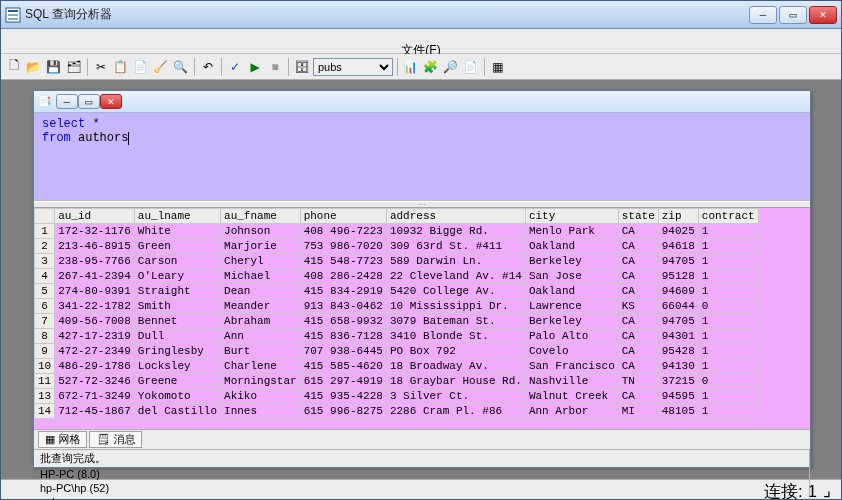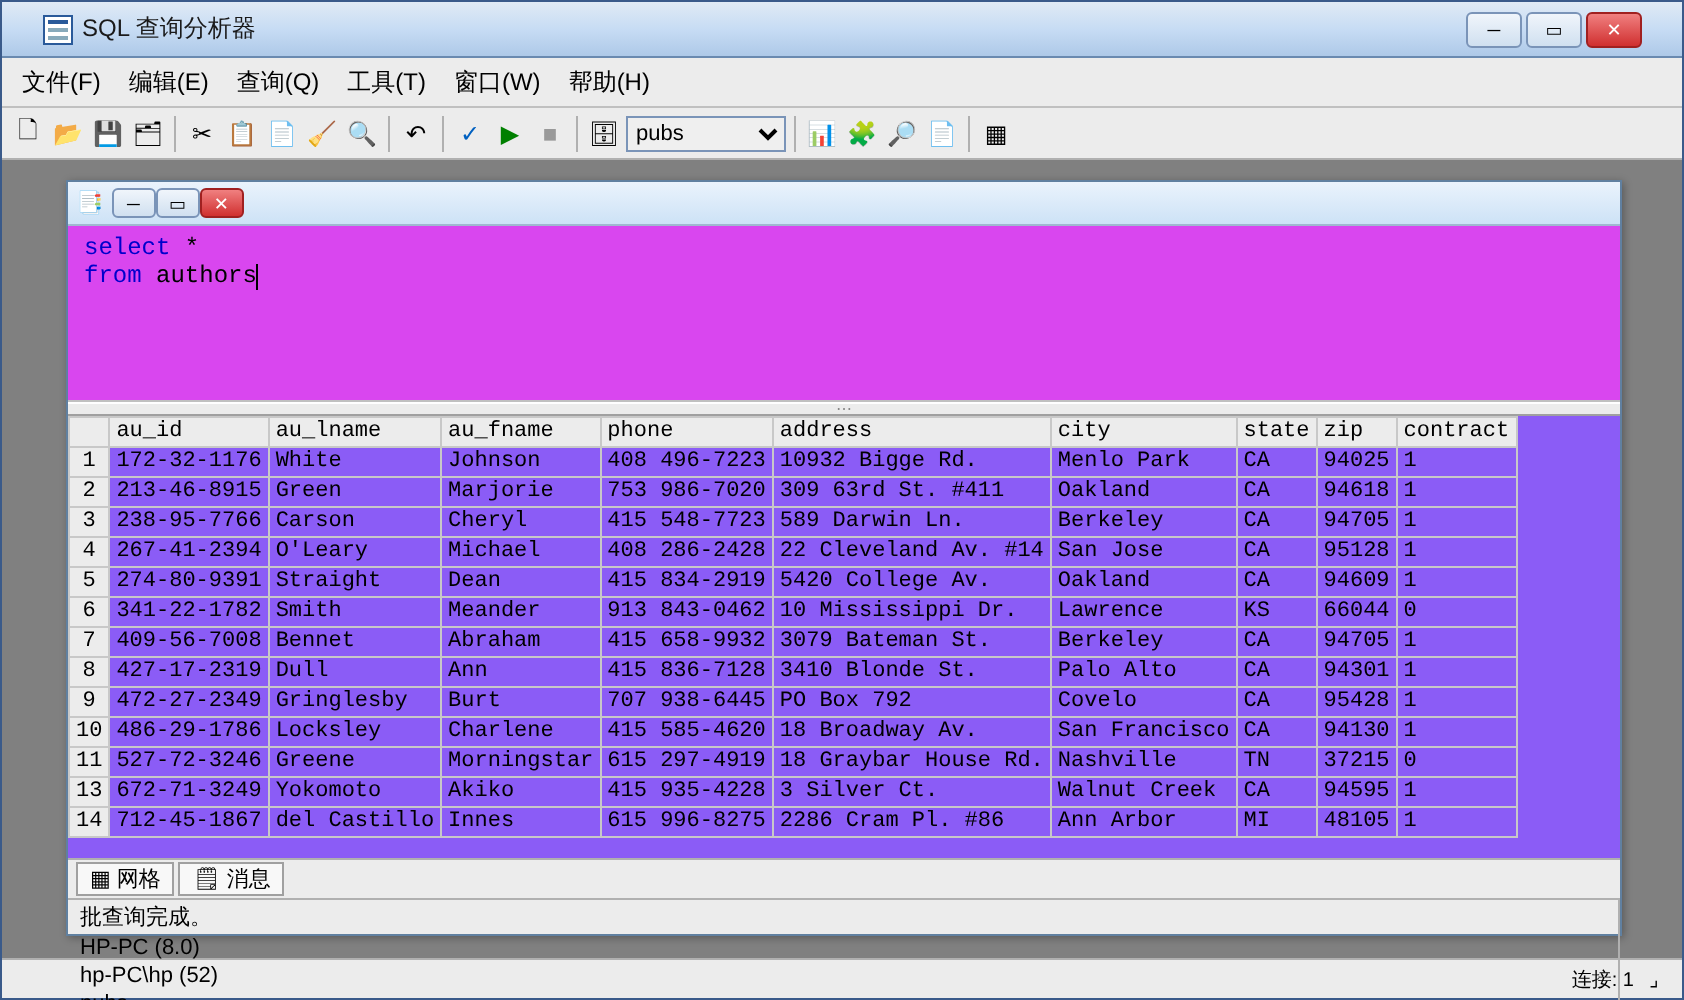--- a/index.html
+++ b/index.html
@@ -1,49 +1,49 @@
 <!DOCTYPE html>
 <html><head>
 <meta charset="utf-8">
 <style>
 * { box-sizing: border-box; margin: 0; padding: 0; }
 body { font-family: "Microsoft YaHei", Tahoma, sans-serif; font-size: 11px; background: #d4d0c8; width: 842px; height: 500px; overflow: hidden; position: relative; }
 .outer-window { width: 842px; height: 500px; border: 1px solid #3a5a8a; background: #e8e8e8; display: flex; flex-direction: column; }
-.titlebar { height: 28px; background: linear-gradient(#e0eaf5,#c7dcf4,#aec9e8); display: flex; align-items: center; padding: 0 20px; border-bottom: 1px solid #6a8ab0; }
+.titlebar { height: 28px; background: linear-gradient(#e0eaf5,#c7dcf4,#aec9e8); display: flex; align-items: center; padding: 0 4px; border-bottom: 1px solid #6a8ab0; }
 .titlebar .icon { width: 16px; height: 16px; margin-right: 4px; }
 .titlebar .title { flex: 1; color: #1a1a1a; font-size: 12px; }
 .winbtns { display: flex; gap: 2px; }
 .winbtn { width: 28px; height: 18px; border: 1px solid #7a94b8; border-radius: 3px; background: linear-gradient(#f0f5fb,#d0e0f0); display: flex; align-items: center; justify-content: center; font-size: 9px; cursor: pointer; }
 .winbtn.close { background: linear-gradient(#f08080,#d03030); color: #fff; border-color: #a02020; }
-.menubar { height: 20px; background: #ececec; display: flex; align-items: center; padding: 12px 4px; gap: 2px; border-bottom: 1px solid #c0c0c0; font-size: 12px; }
+.menubar { height: 20px; background: #ececec; display: flex; align-items: center; padding: 12px 4px; gap: 2px; border-bottom: 1px solid #c0c0c0; font-size: 12px; flex-direction: column; }
 .menubar span { padding: 1px 6px; cursor: pointer; }
 .toolbar { height: 26px; background: #ececec; display: flex; align-items: center; padding: 0 4px; gap: 2px; border-bottom: 1px solid #b0b0b0; }
 .tb-btn { width: 18px; height: 18px; display: flex; align-items: center; justify-content: center; cursor: pointer; border: 1px solid transparent; font-size: 12px; }
 .tb-sep { width: 1px; height: 18px; background: #b0b0b0; margin: 0 2px; }
 .tb-select { height: 18px; font-size: 11px; border: 1px solid #7a94b8; min-width: 80px; }
 .mdi-area { flex: 1; background: #808080; padding: 18px 18px 4px 18px; position: relative; }
 .inner-window { position: absolute; left: 32px; top: 10px; width: 778px; height: 378px; background: #fff; border: 1px solid #6080a0; display: flex; flex-direction: column; box-shadow: 1px 1px 4px rgba(0,0,0,0.3); }
 .inner-title { height: 22px; background: linear-gradient(#eaf3fc,#cde2f6); display: flex; align-items: center; padding: 0 4px; border-bottom: 1px solid #a0b8d0; }
 .inner-title .t { flex: 1; font-size: 11px; color: #222; }
 .inner-title .winbtn { width: 22px; height: 15px; }
-.sql-pane { height: 88px; background: #d946ef; padding: 4px 8px; font-family: "Courier New", monospace; font-size: 12px; color: #000; border-bottom: 1px solid #c0c0c0; position: relative; overflow-y: scroll; }
+.sql-pane { height: 88px; background: #c4b5fd; padding: 4px 8px; font-family: "Courier New", monospace; font-size: 12px; color: #000; border-bottom: 1px solid #c0c0c0; position: relative; overflow-y: scroll; }
 .sql-pane .kw { color: #0000cc; }
 .sql-pane .caret { display: inline-block; width: 1px; height: 13px; background: #000; vertical-align: text-bottom; }
 .splitter { height: 7px; background: #ececec; border-top: 1px solid #fff; border-bottom: 1px solid #a0a0a0; cursor: row-resize; display:flex; align-items:center; justify-content:center; color:#888; font-size:8px; }
-.results-pane { flex: 1; overflow: auto; background: #8b5cf6; }
+.results-pane { flex: 1; overflow: auto; background: #f0abfc; }
 table { border-collapse: collapse; font-family: "Courier New", monospace; font-size: 11px; }
 th, td { border: 1px solid #c8c8c8; padding: 0 3px; height: 15px; text-align: left; white-space: nowrap; }
 th { background: #ececec; font-weight: normal; position: sticky; top: 0; }
 th.rowhdr, td.rowhdr { background: #ececec; text-align: center; width: 20px; }
 .tabs-row { height: 20px; background: #ececec; display: flex; align-items: center; border-top: 1px solid #b0b0b0; padding-left:4px; gap:2px; }
 .tab { border: 1px solid #a0a0a0; background: #f8f8f8; padding: 0 6px; font-size: 11px; cursor: pointer; display:flex; align-items:center; gap:3px; }
 .inner-status { height: 18px; background: #ececec; border-top: 1px solid #b0b0b0; display: flex; font-size: 11px; flex-direction: column; }
 .inner-status .cell { border-right: 1px solid #b0b0b0; padding: 1px 6px; }
 .inner-status .cell:first-child { flex: 1; }
-.outer-status { height: 20px; background: #ececec; border-top: 1px solid #b0b0b0; display: flex; align-items: center; font-size: 10px; padding: 0 4px; }
+.outer-status { height: 20px; background: #ececec; border-top: 1px solid #b0b0b0; display: flex; align-items: flex-start; font-size: 17px; padding: 0 4px; }
 .outer-status .s { flex: 1; }
 svg { display: block; }
 </style>
 </head>
 <body>
 
 <div class="outer-window">
   <div class="titlebar">
     <span class="icon">
         <svg width="16" height="16">

